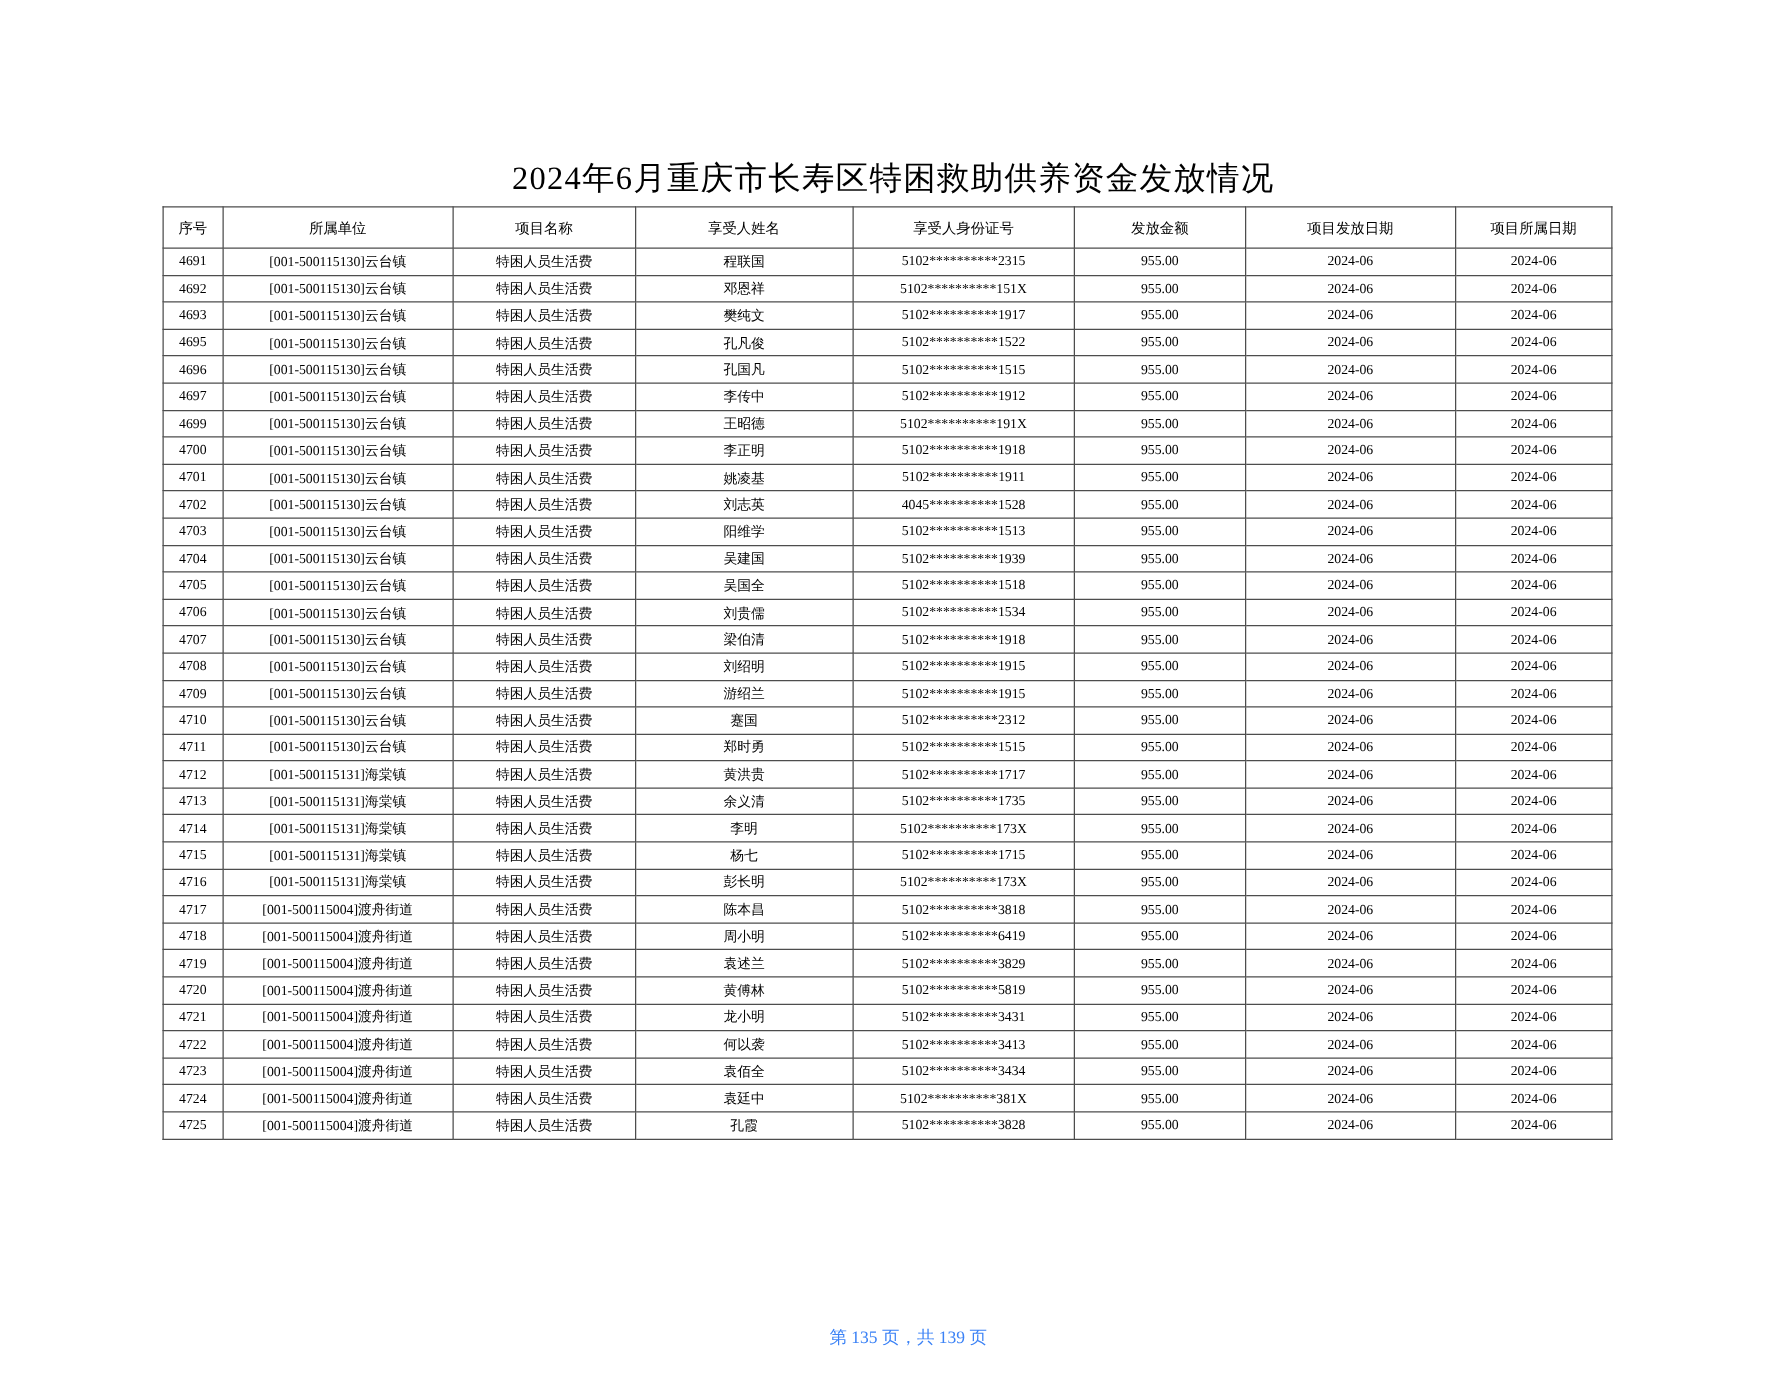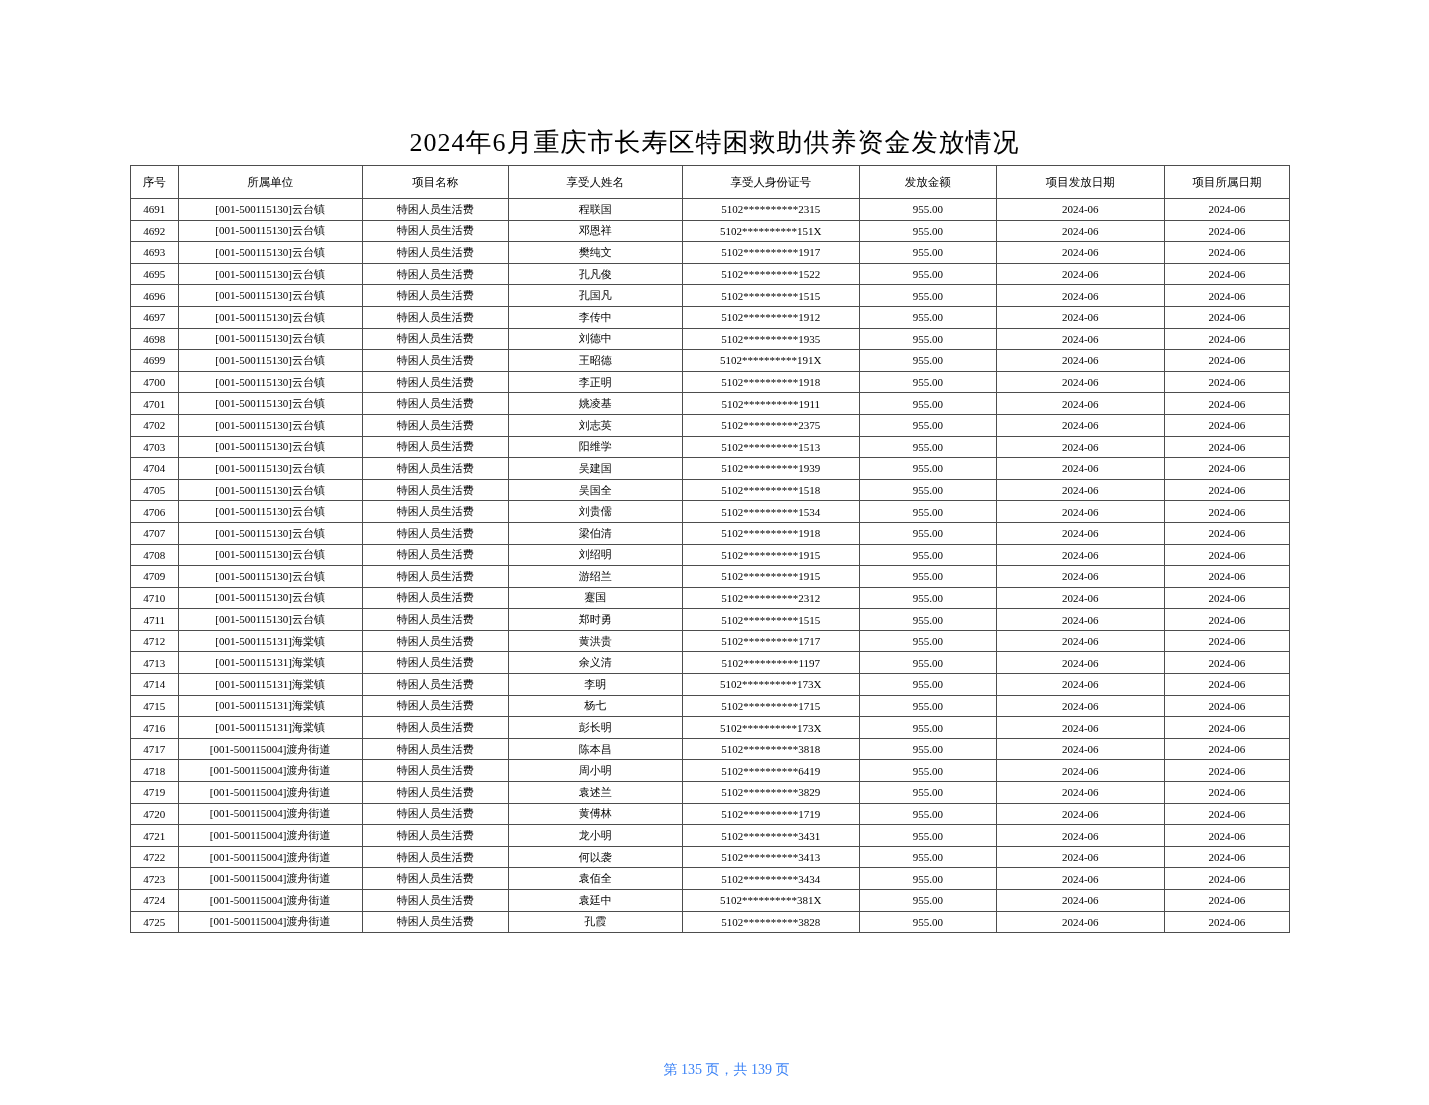--- a/index.html
+++ b/index.html
@@ -158,30 +158,20 @@
           <td>4697</td>
           <td>[001-500115130]云台镇</td>
           <td>特困人员生活费</td>
           <td>李传中</td>
           <td>5102**********1912</td>
           <td>955.00</td>
           <td>2024-06</td>
           <td>2024-06</td>
         </tr>
         <tr>
-          <td>4698</td>
-          <td>[001-500115130]云台镇</td>
-          <td>特困人员生活费</td>
-          <td>刘德中</td>
-          <td>5102**********1935</td>
-          <td>955.00</td>
-          <td>2024-06</td>
-          <td>2024-06</td>
-        </tr>
-        <tr>
           <td>4699</td>
           <td>[001-500115130]云台镇</td>
           <td>特困人员生活费</td>
           <td>王昭德</td>
           <td>5102**********191X</td>
           <td>955.00</td>
           <td>2024-06</td>
           <td>2024-06</td>
         </tr>
         <tr>
@@ -202,21 +192,21 @@
           <td>5102**********1911</td>
           <td>955.00</td>
           <td>2024-06</td>
           <td>2024-06</td>
         </tr>
         <tr>
           <td>4702</td>
           <td>[001-500115130]云台镇</td>
           <td>特困人员生活费</td>
           <td>刘志英</td>
-          <td>5102**********2375</td>
+          <td>4045**********1528</td>
           <td>955.00</td>
           <td>2024-06</td>
           <td>2024-06</td>
         </tr>
         <tr>
           <td>4703</td>
           <td>[001-500115130]云台镇</td>
           <td>特困人员生活费</td>
           <td>阳维学</td>
           <td>5102**********1513</td>
@@ -312,21 +302,21 @@
           <td>5102**********1717</td>
           <td>955.00</td>
           <td>2024-06</td>
           <td>2024-06</td>
         </tr>
         <tr>
           <td>4713</td>
           <td>[001-500115131]海棠镇</td>
           <td>特困人员生活费</td>
           <td>余义清</td>
-          <td>5102**********1197</td>
+          <td>5102**********1735</td>
           <td>955.00</td>
           <td>2024-06</td>
           <td>2024-06</td>
         </tr>
         <tr>
           <td>4714</td>
           <td>[001-500115131]海棠镇</td>
           <td>特困人员生活费</td>
           <td>李明</td>
           <td>5102**********173X</td>
@@ -382,21 +372,21 @@
           <td>5102**********3829</td>
           <td>955.00</td>
           <td>2024-06</td>
           <td>2024-06</td>
         </tr>
         <tr>
           <td>4720</td>
           <td>[001-500115004]渡舟街道</td>
           <td>特困人员生活费</td>
           <td>黄傅林</td>
-          <td>5102**********1719</td>
+          <td>5102**********5819</td>
           <td>955.00</td>
           <td>2024-06</td>
           <td>2024-06</td>
         </tr>
         <tr>
           <td>4721</td>
           <td>[001-500115004]渡舟街道</td>
           <td>特困人员生活费</td>
           <td>龙小明</td>
           <td>5102**********3431</td>

